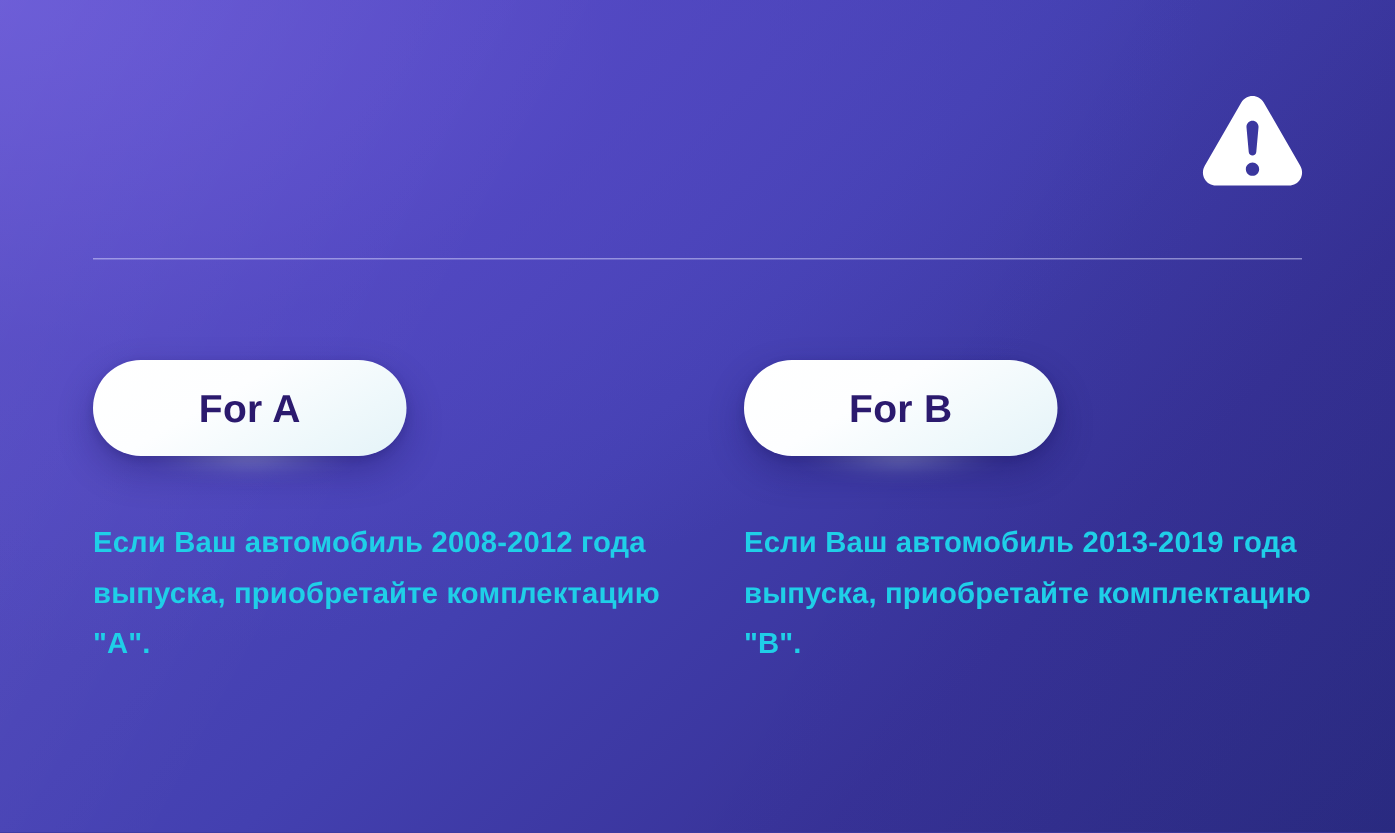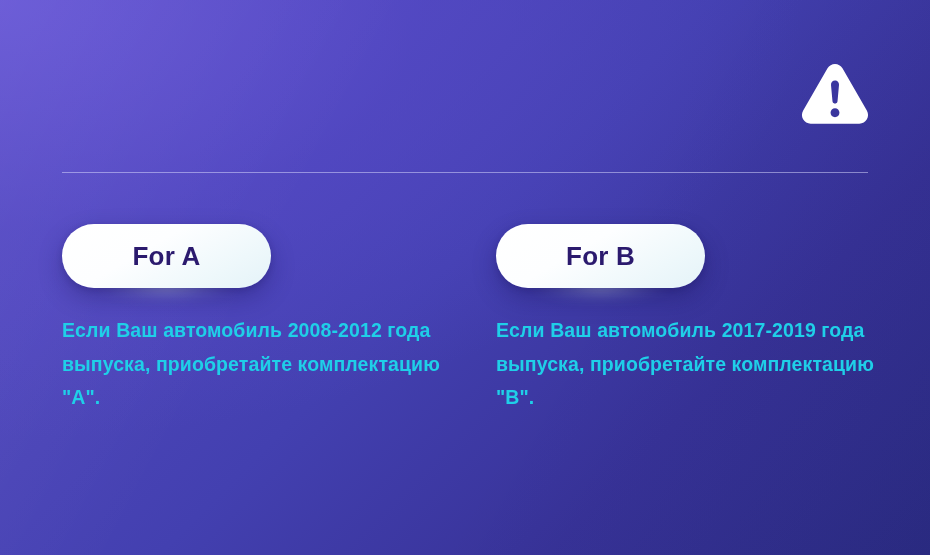--- a/index.html
+++ b/index.html
@@ -67,21 +67,21 @@
     top: 172px;
     width: 806px;
     height: 1px;
     background: rgba(222,222,255,0.50);
   }
 
   
   .columns {
     position: absolute;
     left: 0;
-    top: 224px;
+    top: 240px;
     width: 930px;
     height: 260px;
   }
 
   .column {
     position: absolute;
     top: 0;
     width: 400px;
   }
   .column.col-a { left: 62px; }
@@ -125,21 +125,21 @@
 
   .pill-label {
     font-size: 26px;
     font-weight: bold;
     color: #2b1a6e;
     letter-spacing: 0.2px;
     line-height: 1;
   }
 
   .desc {
-    margin-top: 26px;
+    margin-top: 42px;
     width: 380px;
     font-size: 19.5px;
     font-weight: bold;
     line-height: 1.72;
     color: #1fcfe8;
     letter-spacing: 0.1px;
   }
 </style>
 </head>
 <body>
@@ -187,18 +187,18 @@
         </div>
         <div class="desc">Если Ваш автомобиль 2008-2012 года выпуска, приобретайте комплектацию "A".</div>
       </div>
 
       <div class="column col-b">
         <div class="pill-wrap">
           <div class="pill">
             <span class="pill-label">For B</span>
           </div>
         </div>
-        <div class="desc">Если Ваш автомобиль 2017-2019 года выпуска, приобретайте комплектацию "B".</div>
+        <div class="desc">Если Ваш автомобиль 2013-2019 года выпуска, приобретайте комплектацию "B".</div>
       </div>
 
     </div>
   </div>
 </div>
 
 </body></html>

